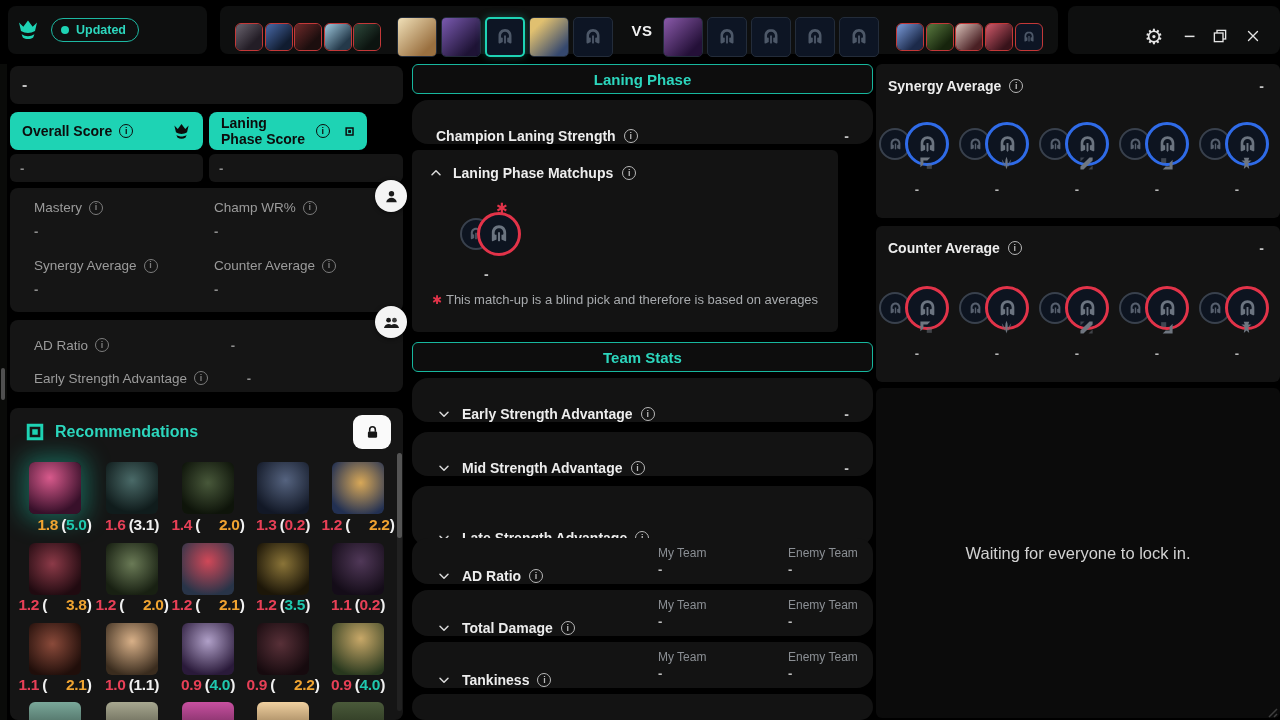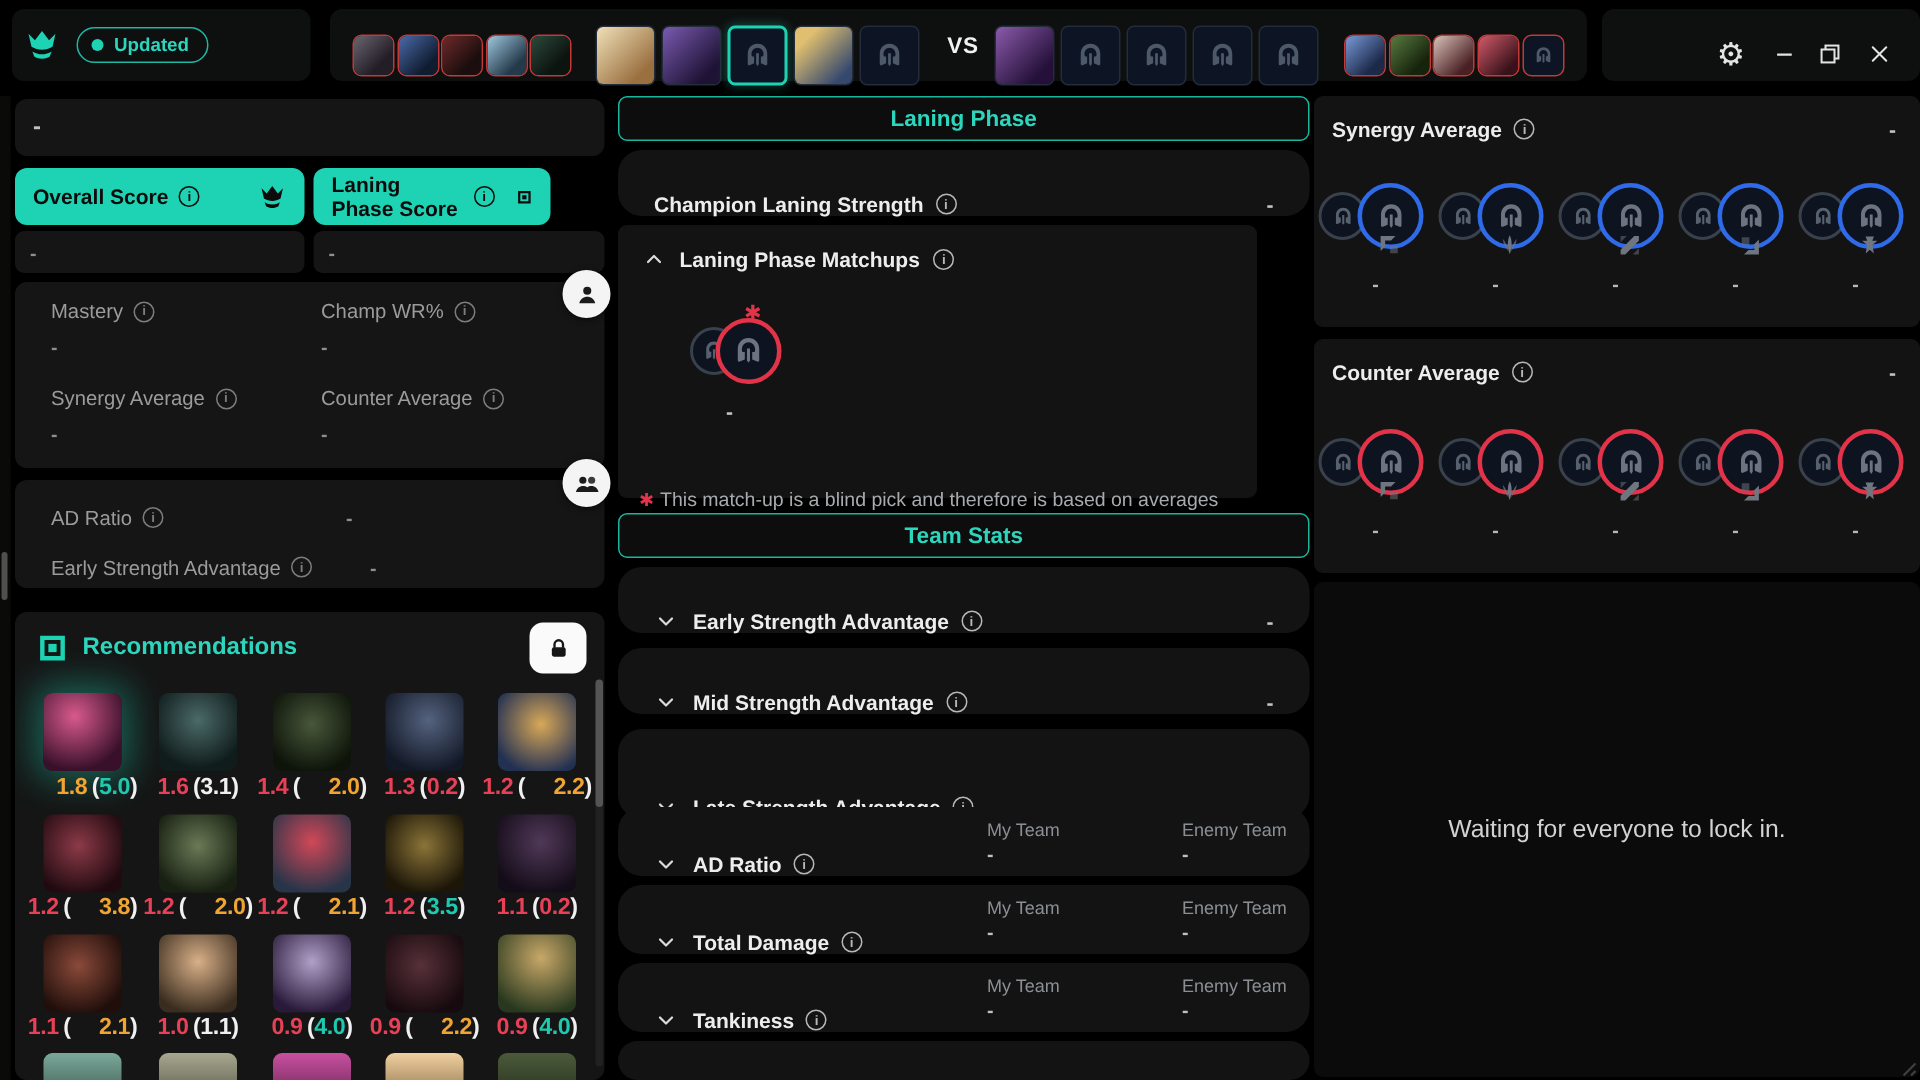--- a/index.html
+++ b/index.html
@@ -132,21 +132,21 @@
   .tcol .tv{color:#c0c0c0;font-size:13px;font-weight:700;}
   #card-matchups{left:412px;top:150px;width:426px;height:182px;}
   #mu-head{position:absolute;left:16px;top:15px;display:flex;align-items:center;gap:9px;
     color:var(--wlbl);font-size:14px;font-weight:700;}
   #mu-head .inf{color:#b8b8b8;}
   .circ{position:absolute;border-radius:50%;background:#0d1420;display:flex;align-items:center;justify-content:center;}
   .circ.back{width:32px;height:32px;border:2px solid #39414d;color:#57606e;}
   .circ.front{width:44px;height:44px;border:3px solid var(--cred);color:#6b7480;}
   .circ.front.blue{border-color:var(--blue);}
   .ast{color:var(--cred);font-size:14px;font-weight:700;}
-  #mu-note{position:absolute;left:14px;right:0;top:142px;color:#a8abae;font-size:13px;margin-top:33px;}
+  #mu-note{position:absolute;left:0;right:0;top:142px;text-align:center;color:#a8abae;font-size:13px;}
   #mu-note .ast{font-size:12px;margin-right:4px;}
 
   
   .rcard{position:absolute;left:876px;width:404px;background:var(--panel2);border-radius:6px;}
   .rcard .rtitle{position:absolute;left:12px;top:14px;display:flex;align-items:center;gap:8px;
     color:var(--wlbl);font-size:14px;font-weight:700;}
   .rcard .rtitle .inf{color:#b8b8b8;}
   .rcard .rtval{position:absolute;right:16px;top:14px;}
   .slot{position:absolute;width:76px;text-align:center;}
   .slot .pairbox{position:relative;height:52px;}

